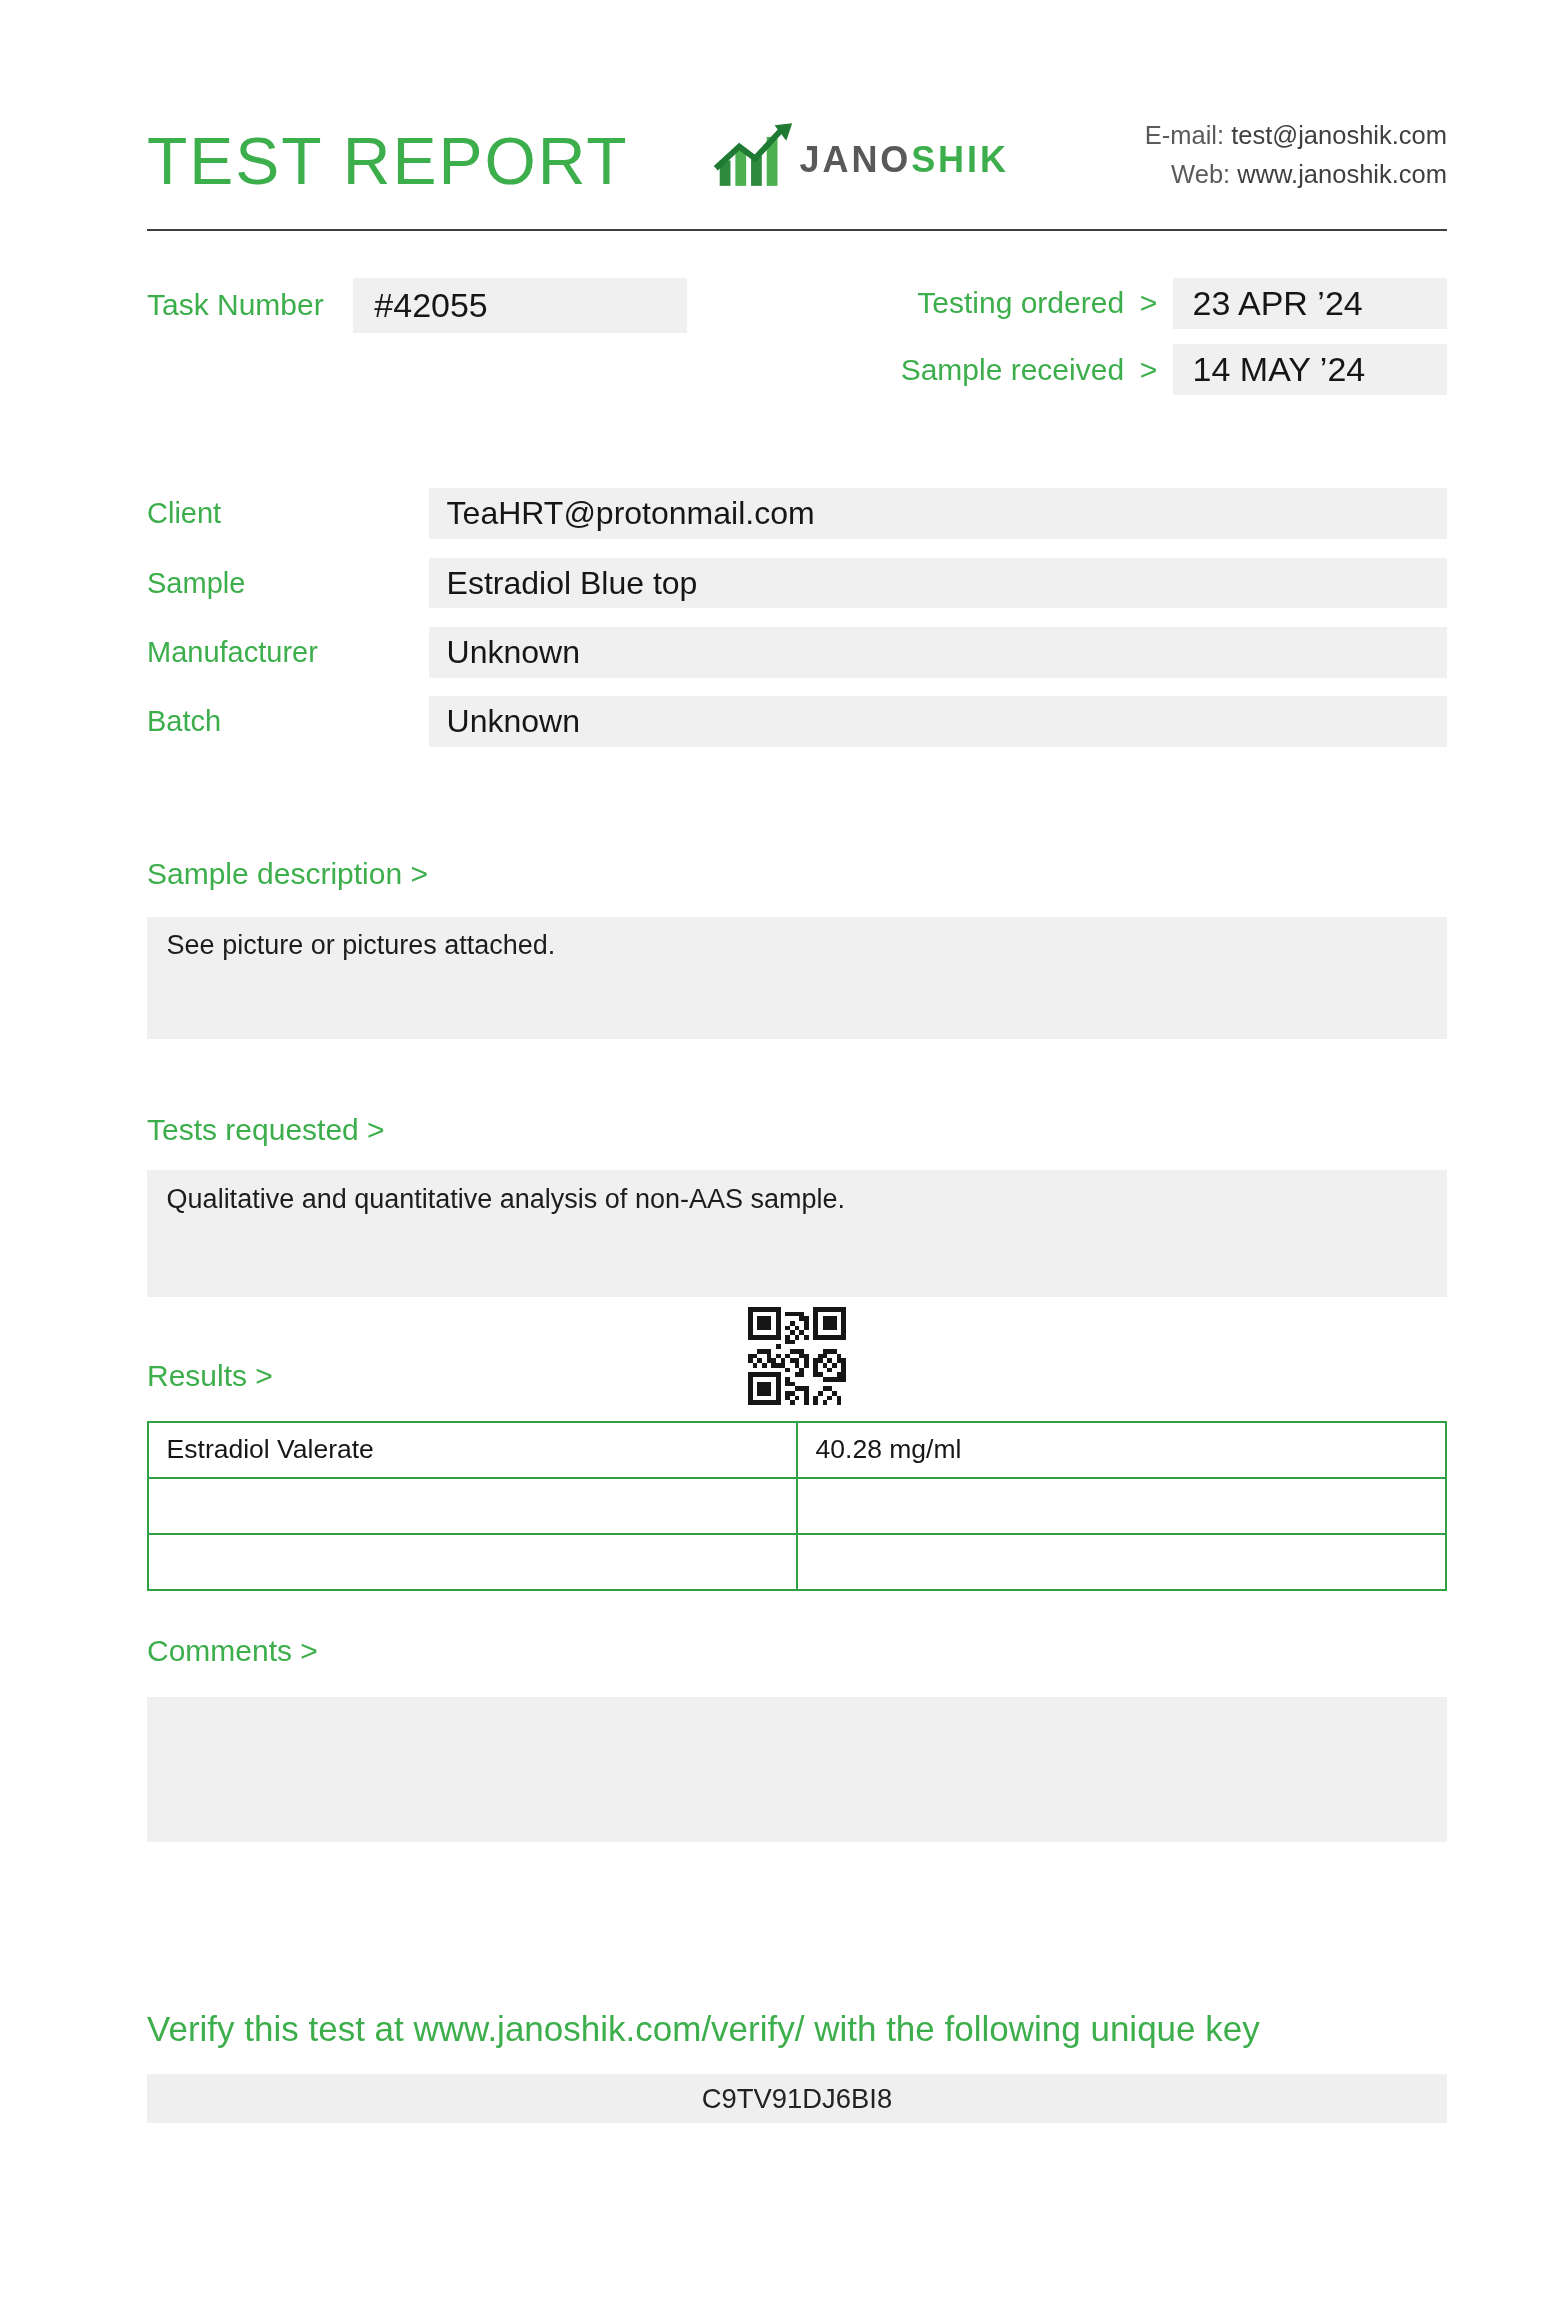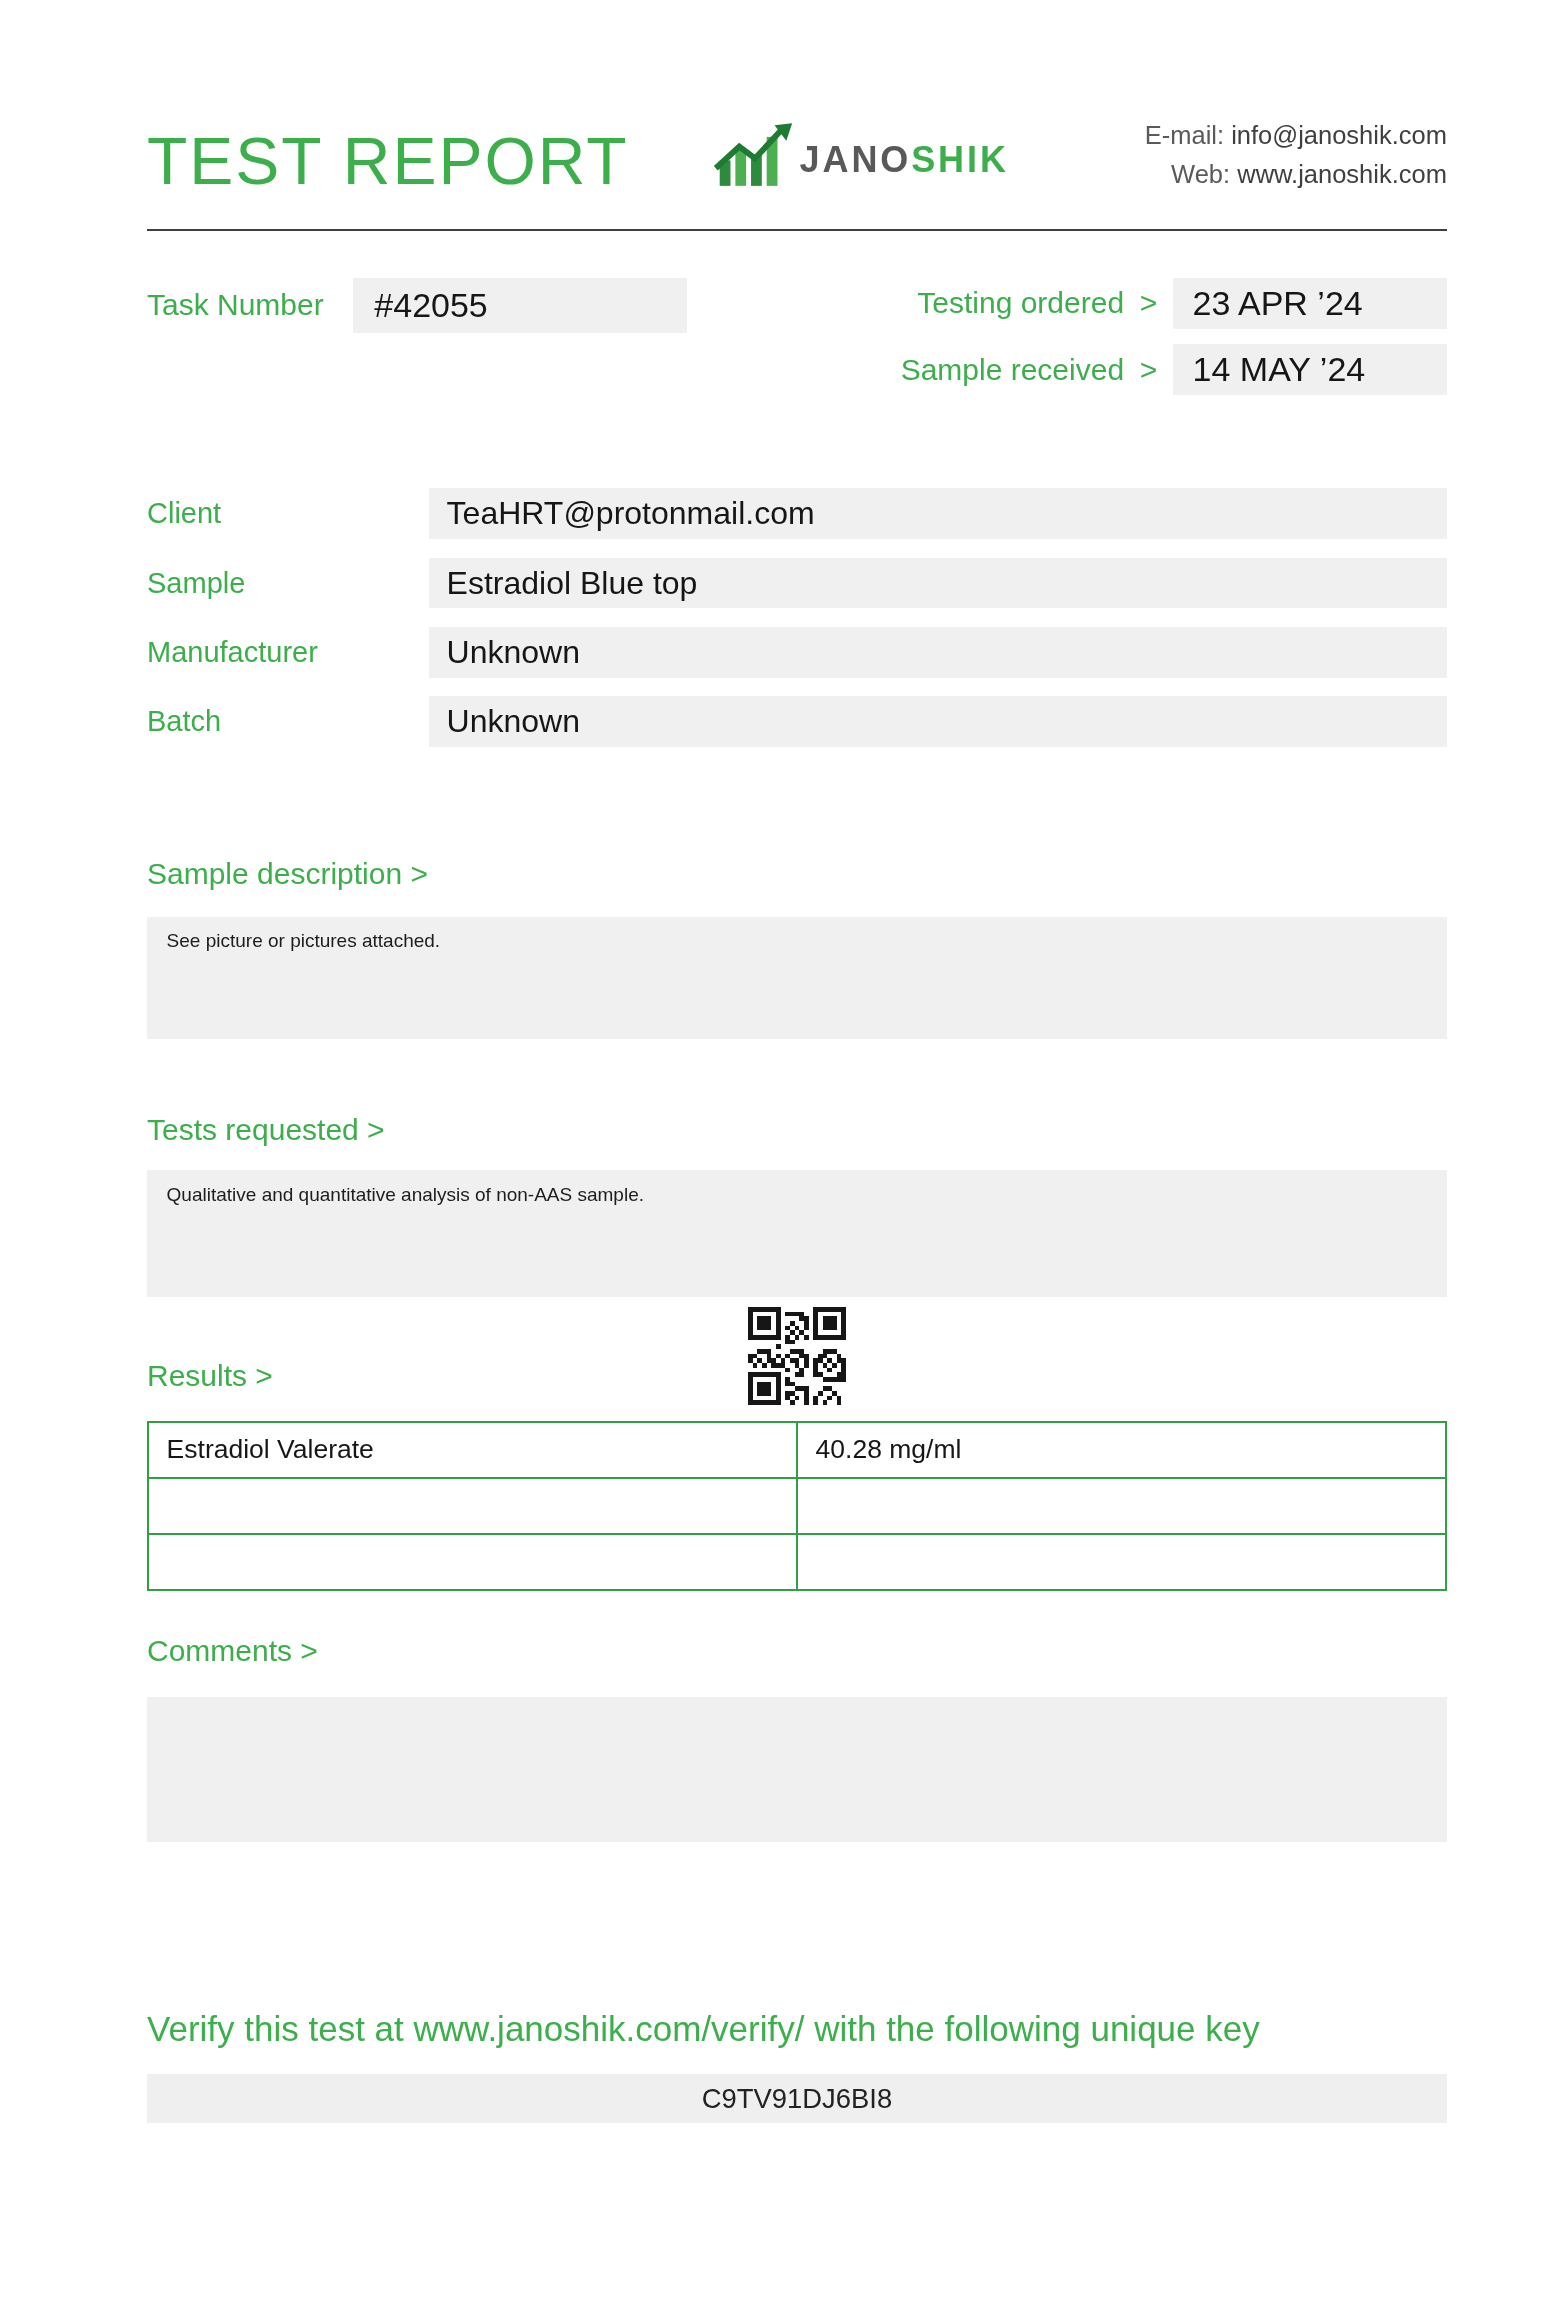--- a/index.html
+++ b/index.html
@@ -40,21 +40,21 @@
   .ordered-line{display:flex;align-items:center;justify-content:flex-end;gap:15.7px;}
   .arrow{color:var(--green);font-size:30px;}
   .date-box{font-size:34px;font-weight:500;padding:5.9px 19.6px;width:274px;}
   
   .details{margin-top:93px;display:grid;grid-template-columns:282px 1fr;row-gap:18.6px;align-items:center;}
   .details .g-label{font-size:29px;}
   .detail-value{font-size:32px;padding:6.9px 17.6px;}
   
   .section-heading{margin:0;font-size:30px;font-weight:400;color:var(--green);}
   .sec-sample{margin-top:110px;}
-  .sec-box{margin-top:25.5px;background:var(--box);padding:13.7px 19.6px;font-size:19px;color:#1d1d1d;}
+  .sec-box{margin-top:25.5px;background:var(--box);padding:13.7px 19.6px;font-size:27px;color:#1d1d1d;}
   .box-sample{min-height:122px;}
   .sec-tests{margin-top:74px;}
   .box-tests{margin-top:23.5px;min-height:127px;}
   
   .results-head{position:relative;height:100px;margin-top:7.8px;}
   .results-head .section-heading{position:absolute;left:0;bottom:12px;}
   .qr{position:absolute;left:50%;bottom:0;transform:translateX(-50%);width:98px;height:98px;}
   .results-table{margin-top:16px;width:100%;border-collapse:collapse;}
   .results-table td{border:2px solid var(--green-dark);height:56px;font-size:26.5px;padding:0 17.6px;}
   .results-table td.col-substance{width:50%;}
@@ -90,21 +90,21 @@
         </svg>
       </span>
       <div class="logo-text">
         <span class="dark">JANO</span><span class="green">SHIK</span>
       </div>
     </div>
 
     <div class="contact">
       <div class="contact-line">
         <span class="c-label">E-mail:</span>
-        <span class="c-value">info@janoshik.com</span>
+        <span class="c-value">test@janoshik.com</span>
       </div>
       <div class="contact-line">
         <span class="c-label">Web:</span>
         <span class="c-value">www.janoshik.com</span>
       </div>
     </div>
   </header>
 
   <div class="divider"></div>
 

